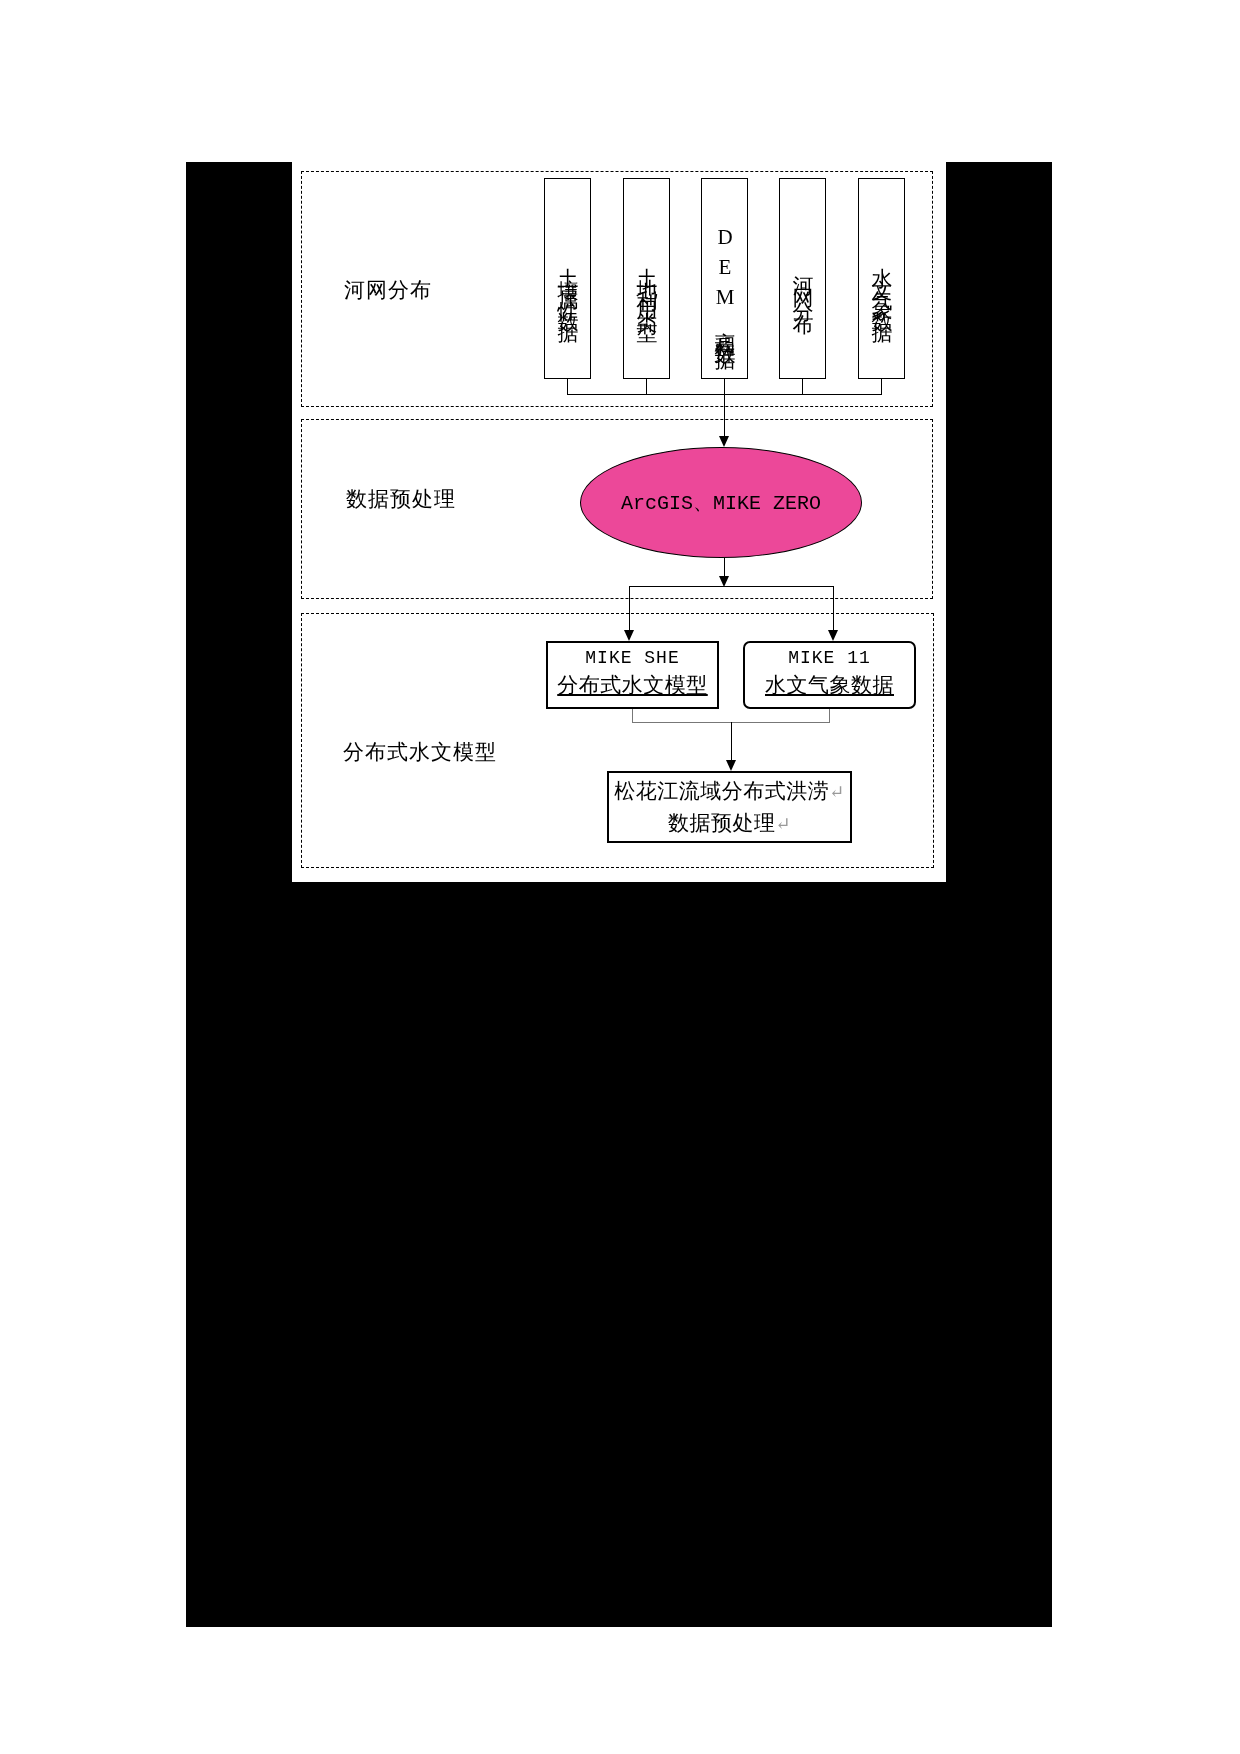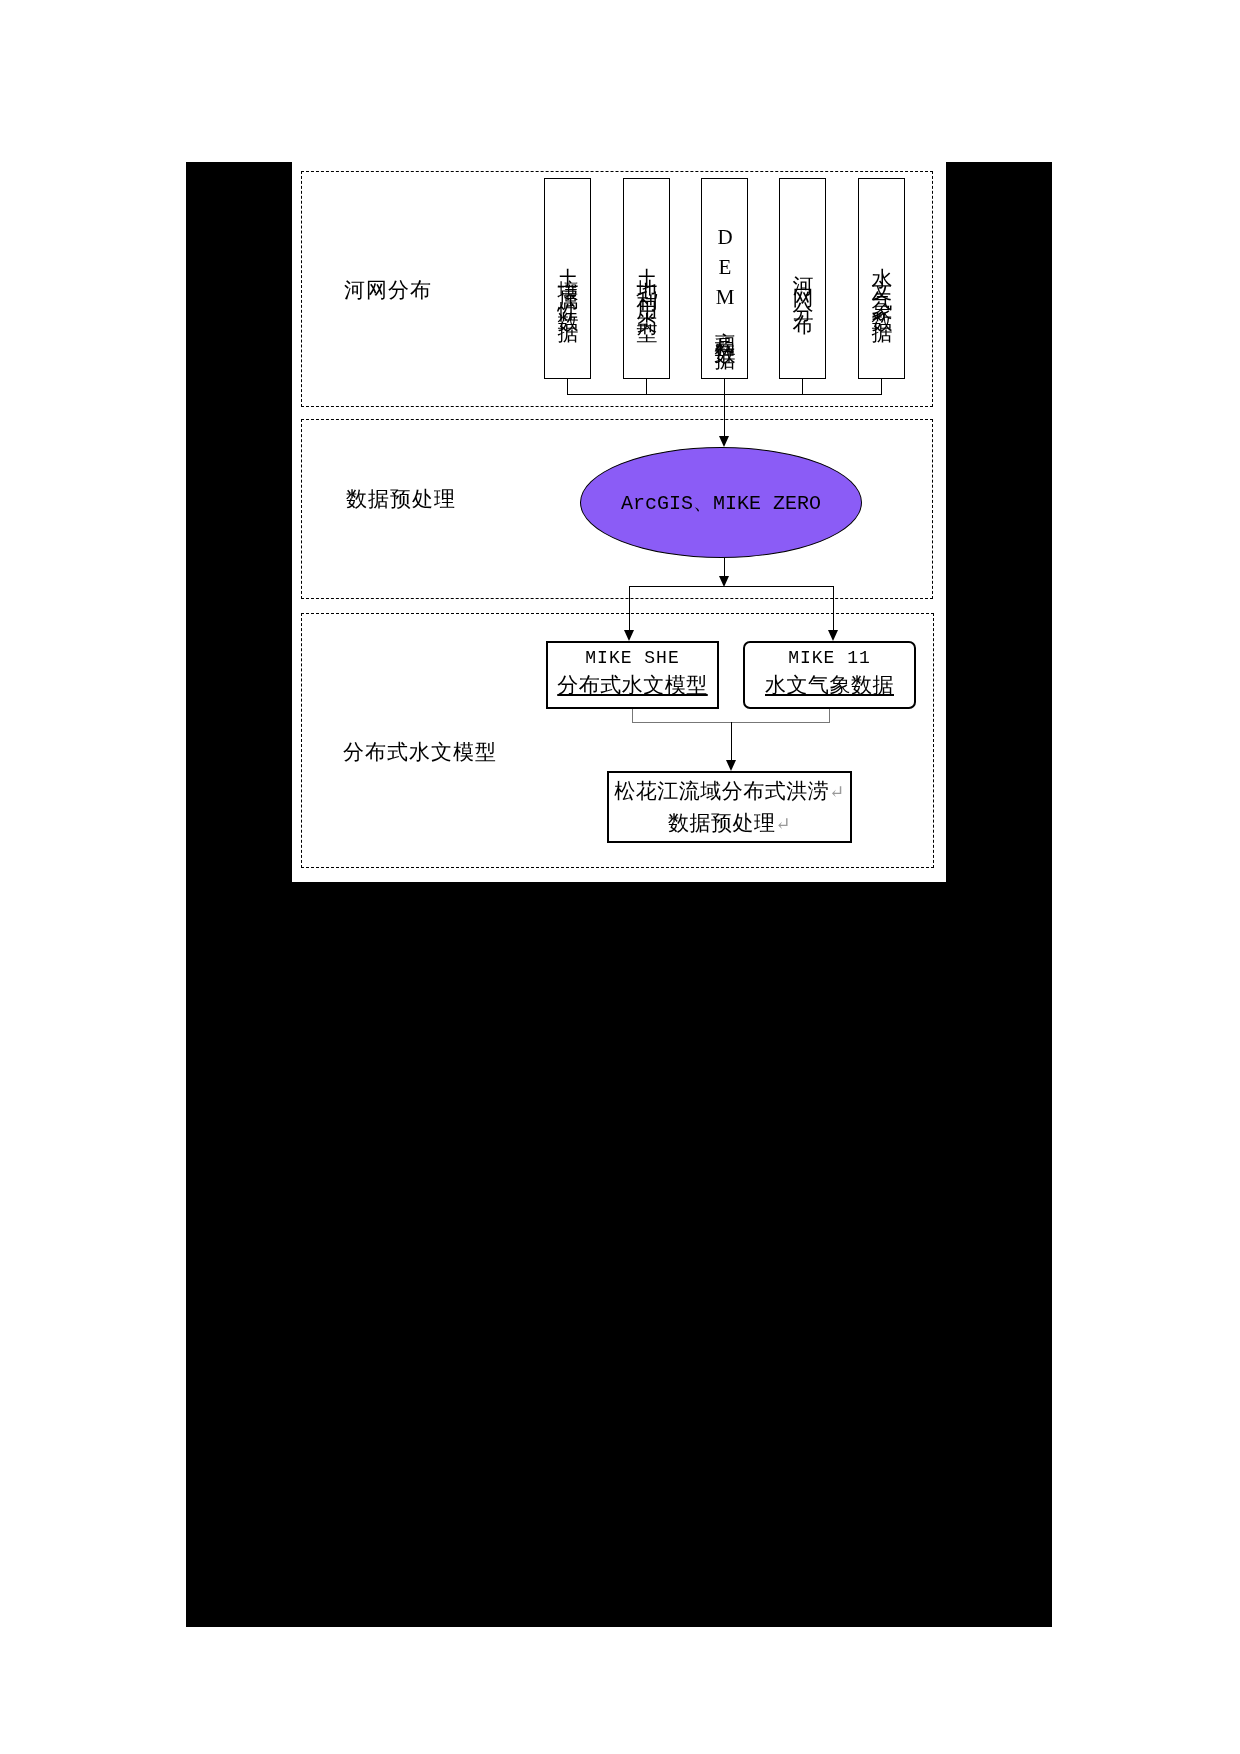--- a/index.html
+++ b/index.html
@@ -56,21 +56,21 @@
     position:absolute;width:0;height:0;
     border-left:5px solid transparent;
     border-right:5px solid transparent;
     border-top:11px solid #000;
   }
   
   .ellipse{
     position:absolute;
     left:580px;top:447px;width:282px;height:111px;
     border:1px solid #000;border-radius:50%;
-    box-sizing:border-box;background:#8b5cf6;
+    box-sizing:border-box;background:#ec4899;
     display:flex;align-items:center;justify-content:center;
   }
   .mono{
     font-family:"Liberation Mono","DejaVu Sans Mono",monospace;
   }
   .ellipse-label{font-size:20px;white-space:nowrap;}
   
   .mbox{
     position:absolute;
     top:641px;width:173px;height:68px;

